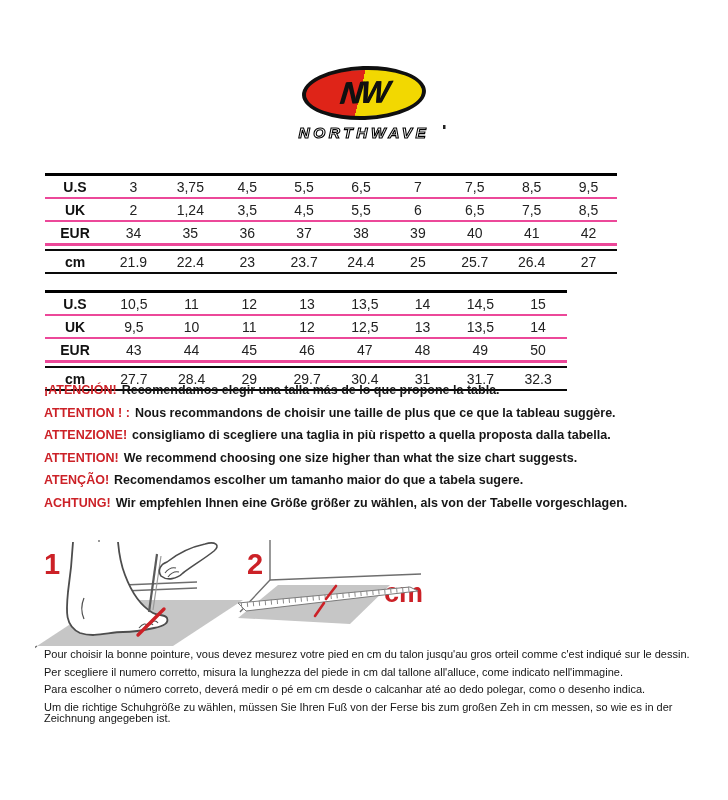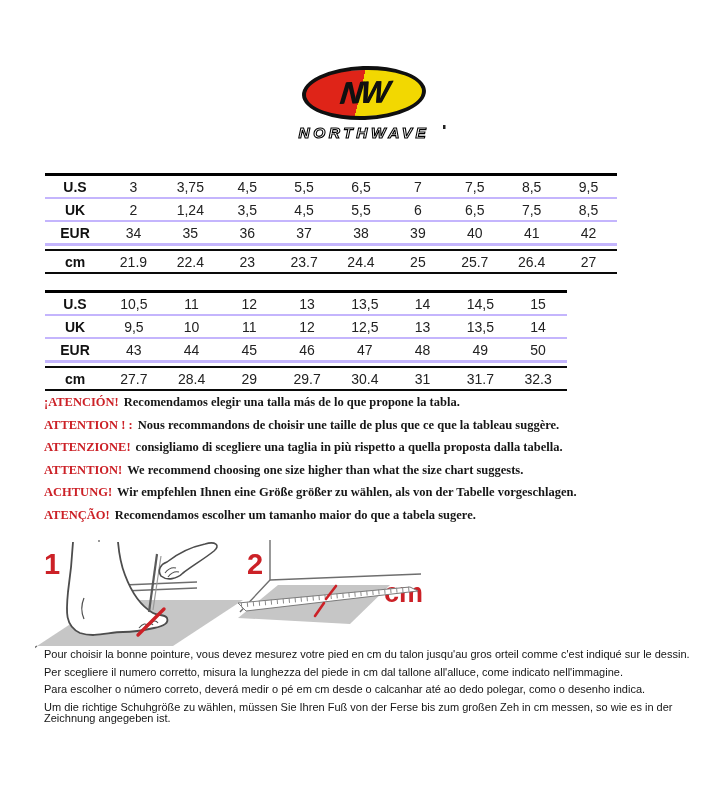--- a/index.html
+++ b/index.html
@@ -24,30 +24,30 @@
   }
   .logo-wordmark-svg { margin-top:3px; }
 
   
   .size-block { position:absolute; left:45px; border-top:3px solid #000; }
   .size-block .srow:last-child { border-bottom-width:3px; }
   .cm-block { position:absolute; left:45px; }
   .cm-block .srow { border-top:2px solid #0a0a0a; border-bottom:2px solid #0a0a0a; }
   .srow {
     display:grid; align-items:center; height:21px;
-    border-bottom:2px solid #c4b5fd; text-align:center;
+    border-bottom:2px solid #ec4899; text-align:center;
     font-size:14px;
   }
   .cols9 { grid-template-columns:60px repeat(9, 1fr); }
   .cols8 { grid-template-columns:60px repeat(8, 1fr); }
   .srow .lbl { font-weight:bold; color:#111; }
   .srow .size-cell { font-weight:normal; color:#222; }
 
   
-  .warnings { position:absolute; left:44px; top:396px; width:650px;font-family:Liberation Serif, serif; }
+  .warnings { position:absolute; left:44px; top:384px; width:650px; }
   .warn-line { font-size:12.5px; font-weight:bold; color:#161616;
     margin:0 0 9.5px 0; line-height:13px; }
   .warn-label { color:#cc2127; margin-right:5px; }
 
   
   .diagram-area { position:absolute; left:0; top:540px; width:728px; height:112px; }
   .step-num { position:absolute; font-size:29px; font-weight:bold;
     color:#cc2127; line-height:1; }
   .step-1 { left:44px; top:10px; }
   .step-2 { left:247px; top:10px; }
@@ -187,24 +187,24 @@
     <p class="warn-line">
       <span class="warn-label">ATTENTION ! :</span><span>Nous recommandons de choisir une taille de plus que ce que la tableau suggère.</span>
     </p>
     <p class="warn-line">
       <span class="warn-label">ATTENZIONE!</span><span>consigliamo di scegliere una taglia in più rispetto a quella proposta dalla tabella.</span>
     </p>
     <p class="warn-line">
       <span class="warn-label">ATTENTION!</span><span>We recommend choosing one size higher than what the size chart suggests.</span>
     </p>
     <p class="warn-line">
+      <span class="warn-label">ATENÇÃO!</span><span>Recomendamos escolher um tamanho maior do que a tabela sugere.</span>
+    </p>
+    <p class="warn-line">
       <span class="warn-label">ACHTUNG!</span><span>Wir empfehlen Ihnen eine Größe größer zu wählen, als von der Tabelle vorgeschlagen.</span>
-    </p>
-    <p class="warn-line">
-      <span class="warn-label">ATENÇÃO!</span><span>Recomendamos escolher um tamanho maior do que a tabela sugere.</span>
     </p>
   </div>
 
   <div class="diagram-area">
     <span class="step-num step-1">1</span>
     <span class="step-num step-2">2</span>
     <span class="cm-label">cm</span>
 
     <svg class="diag-svg svg-foot" width="230" height="112" viewBox="0 0 230 112">
 

